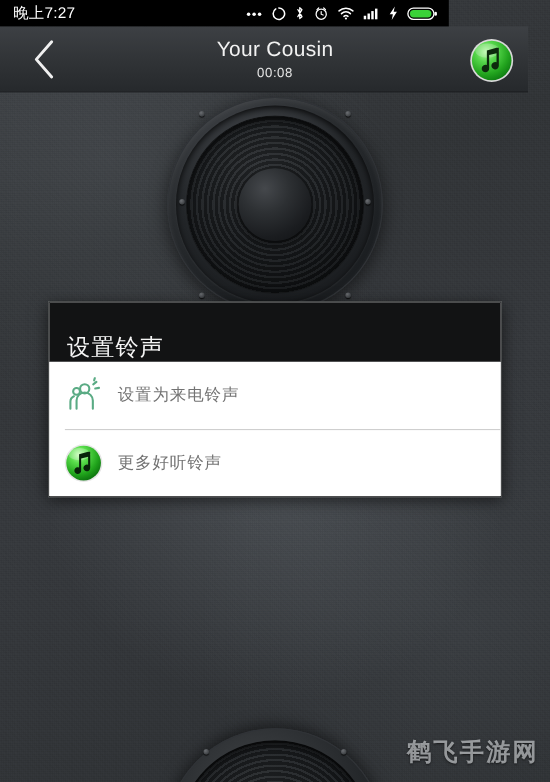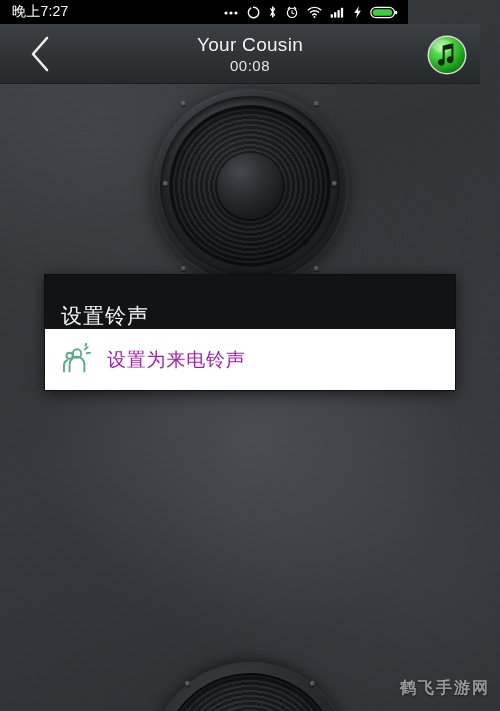--- a/index.html
+++ b/index.html
@@ -94,21 +94,21 @@
   #back-button{
     position:absolute; left:14px; top:8px; width:52px; height:44px;
     display:flex; align-items:center; justify-content:center; cursor:pointer;
   }
   #title-block{
     position:absolute; left:0; top:0; width:500px; height:60px;
     display:flex; flex-direction:column; align-items:center; justify-content:center;
     pointer-events:none;
   }
   #track-title{ color:#f2f2f2; font-size:19px; letter-spacing:.3px; line-height:1.15; }
-  #track-time{ color:#e4e4e4; font-size:15px; margin-top:2px; letter-spacing:.5px; }
+  #track-time{ color:#e4e4e4; font-size:12px; margin-top:2px; letter-spacing:.5px; }
   #itunes-button{
     position:absolute; right:12px; top:10px; width:42px; height:42px; cursor:pointer;
   }
 
   
   #dialog{
     position:absolute; left:44px; top:274px; width:412px;
     background:#fff;
     box-shadow:0 3px 14px rgba(0,0,0,.6);
     z-index:15;
@@ -124,26 +124,26 @@
     display:flex; align-items:center; height:61px; position:relative;
     cursor:pointer; background:#fff;
   }
   .menu-row + .menu-row::before{
     content:""; position:absolute; left:14px; right:0; top:0; height:1px;
     background:#cfcfcf;
   }
   .row-icon{
     width:62px; min-width:62px; display:flex; align-items:center; justify-content:center;
   }
-  .row-label{ font-size:19px; color:#a21caf; letter-spacing:.8px; }
+  .row-label{ font-size:15px; color:#737373; letter-spacing:.8px; }
 
   
   #watermark{
     position:absolute; right:10px; bottom:12px;
-    font-size:16px; font-weight:bold; letter-spacing:2px;
+    font-size:22px; font-weight:bold; letter-spacing:2px;
     color:rgba(225,228,231,.62);
     text-shadow:0 1px 2px rgba(0,0,0,.6);
     z-index:16;
   }
 </style>
 </head>
 <body>
 
 <div id="wallpaper">
   <div id="grain"></div>
@@ -268,17 +268,36 @@
             <path d="M25.8 6.4 L28.6 4.2 M27.6 10.2 L31 9.6 M26.6 2.8 L27.2 0.6"></path>
           </g>
         </svg>
       </div>
       <div class="row-label">设置为来电铃声</div>
     </div>
 
 
 
 
+    <div class="menu-row">
+      <div class="row-icon">
+        <svg width="36" height="36" viewBox="0 0 42 42">
+          <defs>
+            <radialGradient id="itg2" cx="36%" cy="26%" r="80%">
+              <stop offset="0%" stop-color="#c3fbb2"></stop>
+              <stop offset="30%" stop-color="#5ade4c"></stop>
+              <stop offset="70%" stop-color="#21a51c"></stop>
+              <stop offset="100%" stop-color="#0a6e0d"></stop>
+            </radialGradient>
+          </defs>
+          <circle cx="21" cy="21" r="20" fill="#e6e6e6"></circle>
+          <circle cx="21" cy="21" r="18.4" fill="url(#itg2)"></circle>
+          <ellipse cx="16.5" cy="11.5" rx="11.5" ry="6.5" fill="#ffffff" opacity="0.25"></ellipse>
+          <path d="M25.8 9 L16.2 11.6 L16.2 25.6 A3.6 3.6 0 1 0 18.4 28.8 L18.4 16.2 L25.8 14.3 L25.8 22.8 A3.6 3.6 0 1 0 28 26 L28 9 Z" fill="#08230a"></path>
+        </svg>
+      </div>
+      <div class="row-label">更多好听铃声</div>
+    </div>
 
   </div>
 </div>
 
 <div id="watermark">鹤飞手游网</div>
 
 </body></html>

